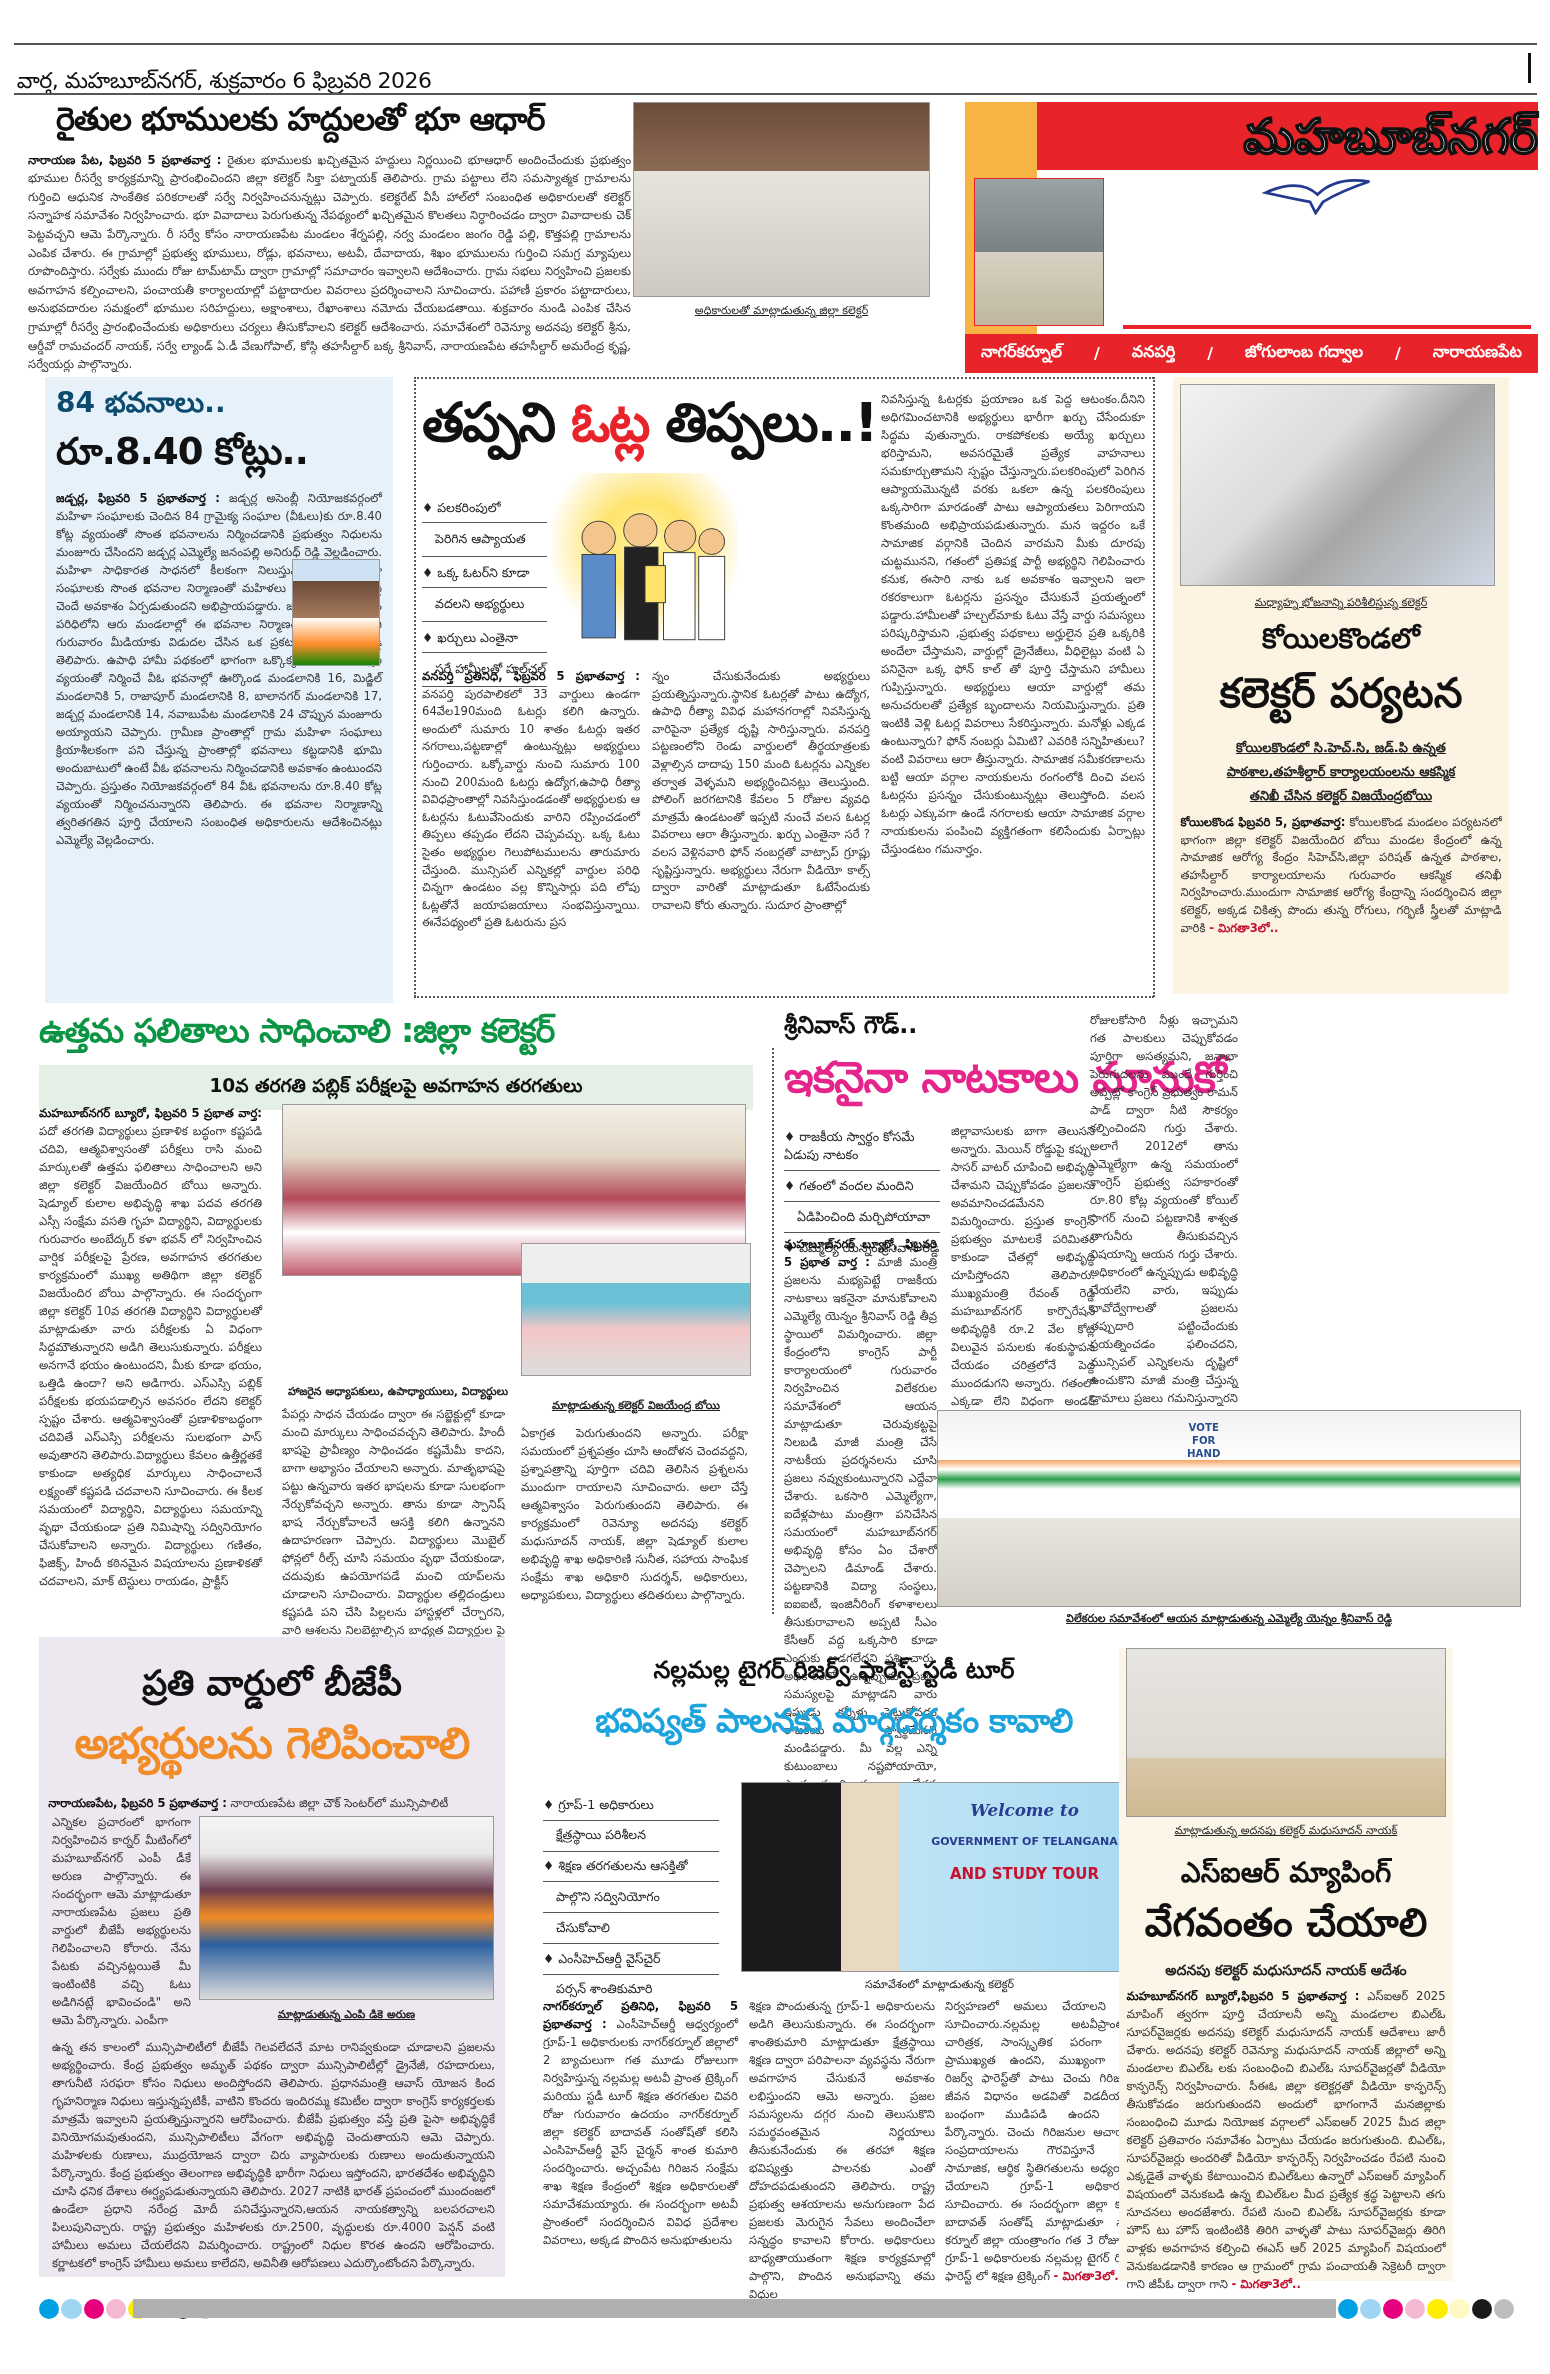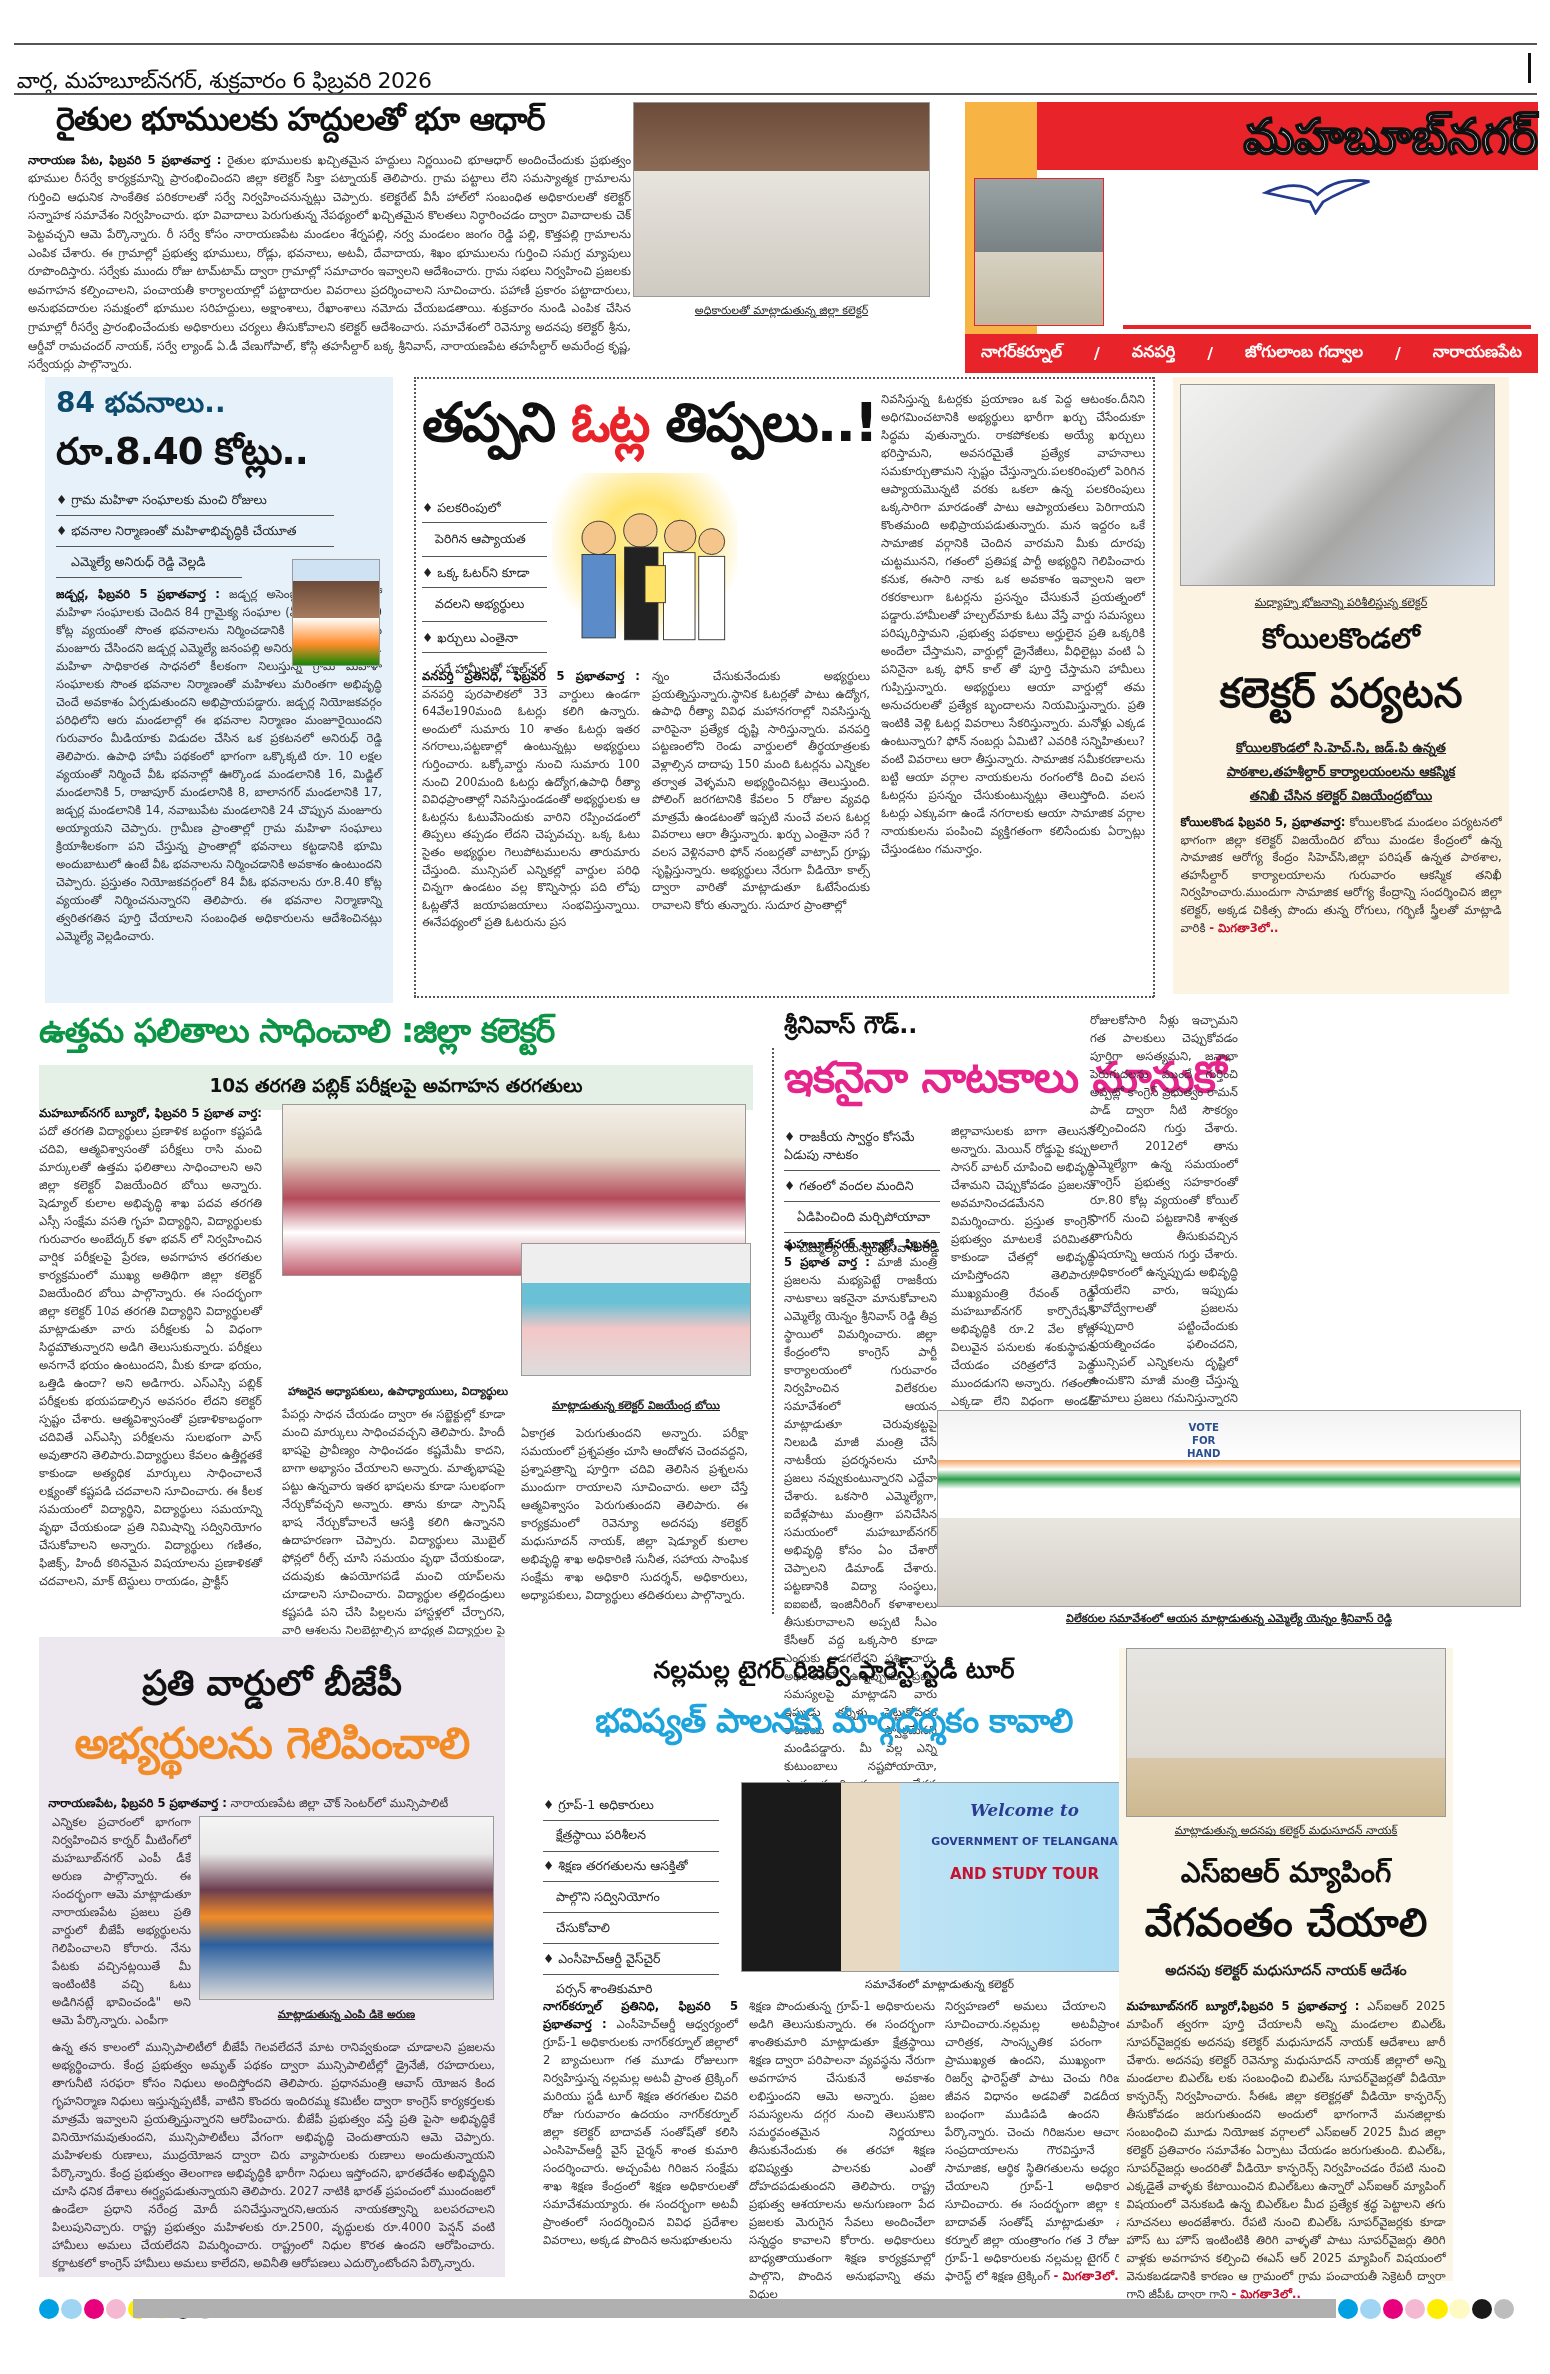--- a/index.html
+++ b/index.html
@@ -55,25 +55,20 @@
       <span>/</span>
     <span>జోగులాంబ గద్వాల</span>
       <span>/</span>
     <span>నారాయణపేట</span>
   </div>
 </div>
 
 <div class="abs" style="left:45px;top:377px;width:348px;height:626px;background:#e7f1fa;padding:9.3px 11px">
   <div style="font-size:28px;font-weight:bold;color:#0c4a6e">84 భవనాలు..</div>
   <div style="font-size:37px;font-weight:bold;color:#111;margin-top:3.7px;letter-spacing:-0.9px">రూ.8.40 కోట్లు..</div>
-  <div style="width:278px;margin-top:3.7px">
-    <span class="bullet first">గ్రామ మహిళా సంఘాలకు మంచి రోజులు</span>
-    <span class="bullet first">భవనాల నిర్మాణంతో మహిళాభివృద్ధికి చేయూత</span>
-    <span class="bullet" style="padding-left:15px;width:186px">ఎమ్మెల్యే అనిరుధ్ రెడ్డి వెల్లడి</span>
-  </div>
   <div class="photo" style="position:absolute;right:13px;top:182px;width:88px;height:107px;background:linear-gradient(180deg,#cfe2f3 0,#cfe2f3 20%,#6b4a38 20%,#a77b5e 55%,#fff 55%,#ff8c2a 80%,#138808 100%)"></div>
   <p class="body-text" style="margin-top:7.4px;font-size:11.6px;line-height:18px">
     <span class="dateline">జడ్చర్ల, ఫిబ్రవరి 5 ప్రభాతవార్త :</span>
     <span>జడ్చర్ల అసెంబ్లీ నియోజకవర్గంలో మహిళా సంఘాలకు చెందిన 84 గ్రామైక్య సంఘాల (వీఓలు)కు రూ.8.40 కోట్ల వ్యయంతో సొంత భవనాలను నిర్మించడానికి ప్రభుత్వం నిధులను మంజూరు చేసిందని జడ్చర్ల ఎమ్మెల్యే జనంపల్లి అనిరుధ్ రెడ్డి వెల్లడించారు. మహిళా సాధికారత సాధనలో కీలకంగా నిలుస్తున్న గ్రామ మహిళా సంఘాలకు సొంత భవనాల నిర్మాణంతో మహిళలు మరింతగా అభివృద్ధి చెందే అవకాశం ఏర్పడుతుందని అభిప్రాయపడ్డారు. జడ్చర్ల నియోజకవర్గం పరిధిలోని ఆరు మండలాల్లో ఈ భవనాల నిర్మాణం మంజూరైయిందని గురువారం మీడియాకు విడుదల చేసిన ఒక ప్రకటనలో అనిరుధ్ రెడ్డి తెలిపారు. ఉపాధి హామీ పథకంలో భాగంగా ఒక్కొక్కటి రూ. 10 లక్షల వ్యయంతో నిర్మించే వీఓ భవనాల్లో ఊర్కొండ మండలానికి 16, మిడ్జిల్ మండలానికి 5, రాజాపూర్ మండలానికి 8, బాలానగర్ మండలానికి 17, జడ్చర్ల మండలానికి 14, నవాబుపేట మండలానికి 24 చొప్పున మంజూరు అయ్యాయని చెప్పారు. గ్రామీణ ప్రాంతాల్లో గ్రామ మహిళా సంఘాలు క్రియాశీలకంగా పని చేస్తున్న ప్రాంతాల్లో భవనాలు కట్టడానికి భూమి అందుబాటులో ఉంటే వీఓ భవనాలను నిర్మించడానికి అవకాశం ఉంటుందని చెప్పారు. ప్రస్తుతం నియోజకవర్గంలో 84 వీఓ భవనాలను రూ.8.40 కోట్ల వ్యయంతో నిర్మించనున్నారని తెలిపారు. ఈ భవనాల నిర్మాణాన్ని త్వరితగతిన పూర్తి చేయాలని సంబంధిత అధికారులను ఆదేశించినట్లు ఎమ్మెల్యే వెల్లడించారు.</span>
   </p>
 </div>
 
 <div class="dots" style="left:414px;top:377px;width:740px"></div>
 <div class="vdots" style="left:414px;top:377px;height:620px"></div>
 <div class="vdots" style="left:1153px;top:377px;height:620px"></div>
@@ -212,21 +207,21 @@
     <span class="cont">- మిగతా3లో..</span>
   </div>
 </div>
 
 <div class="abs" style="left:1119px;top:1648px;width:334px;height:633px;background:#fbf6e8;padding:0 7.4px">
   <div class="photo" style="position:static;width:320px;height:169px;margin-left:-0.9px;background:linear-gradient(180deg,#e7e5e1 0,#dedad3 65%,#d9c8a8 65%,#cdb890 100%)"></div>
   <div class="caption" style="position:static;margin-top:7.4px">మాట్లాడుతున్న అదనపు కలెక్టర్ మధుసూదన్ నాయక్</div>
   <div style="text-align:center;font-size:28px;font-weight:bold;color:#111;margin-top:16.7px">ఎస్ఐఆర్ మ్యాపింగ్</div>
   <div style="text-align:center;font-size:39px;font-weight:bold;color:#111;margin-top:3.7px">వేగవంతం చేయాలి</div>
   <div style="text-align:center;font-size:14px;font-weight:bold;margin-top:7.4px">అదనపు కలెక్టర్ మధుసూదన్ నాయక్ ఆదేశం</div>
-  <p class="body-text" style="margin-top:15px;font-size:11.6px;line-height:18px">
+  <p class="body-text" style="margin-top:5px;font-size:11.6px;line-height:18px">
     <span class="dateline">మహబూబ్‌నగర్ బ్యూరో,ఫిబ్రవరి 5 ప్రభాతవార్త :</span>
     <span>ఎస్ఐఆర్ 2025 మాపింగ్ త్వరగా పూర్తి చేయాలనీ అన్ని మండలాల బిఎల్ఓ సూపర్‌వైజర్లకు అదనపు కలెక్టర్ మధుసూదన్ నాయక్ ఆదేశాలు జారీ చేశారు. అదనపు కలెక్టర్ రెవెన్యూ మధుసూదన్ నాయక్ జిల్లాలో అన్ని మండలాల బిఎల్ఓ లకు సంబంధించి బిఎల్ఓ సూపర్‌వైజర్లతో వీడియో కాన్ఫరెన్స్ నిర్వహించారు. సీఈఓ జిల్లా కలెక్టర్లతో వీడియో కాన్ఫరెన్స్ తీసుకోవడం జరుగుతుందని అందులో భాగంగానే మనజిల్లాకు సంబంధించి మూడు నియోజక వర్గాలలో ఎస్ఐఆర్ 2025 మీద జిల్లా కలెక్టర్ ప్రతివారం సమావేశం ఏర్పాటు చేయడం జరుగుతుంది. బిఎల్ఓ, సూపర్‌వైజర్లు అందరితో వీడియో కాన్ఫరెన్స్ నిర్వహించడం రేపటి నుంచి ఎక్కడైతే వాళ్ళకు కేటాయించిన బిఎల్ఓలు ఉన్నారో ఎస్ఐఆర్ మ్యాపింగ్ విషయంలో వెనుకబడి ఉన్న బిఎల్ఓల మీద ప్రత్యేక శ్రద్ధ పెట్టాలని తగు సూచనలు అందజేశారు. రేపటి నుంచి బిఎల్ఓ సూపర్‌వైజర్లకు కూడా హౌస్ టు హౌస్ ఇంటింటికి తిరిగి వాళ్ళతో పాటు సూపర్‌వైజర్లు తిరిగి వాళ్లకు అవగాహన కల్పించి ఈఎస్ ఆర్ 2025 మ్యాపింగ్ విషయంలో వెనుకబడడానికి కారణం ఆ గ్రామంలో గ్రామ పంచాయతీ సెక్రెటరీ ద్వారా గాని జీపీఓ ద్వారా గాని</span>
     <span class="cont">- మిగతా3లో..</span>
   </p>
 </div>
 
 <div class="cmyk" style="left:39px;top:2299px">
   <span style="background:#00a0e3"></span>
   <span style="background:#9fd4f2"></span>
   <span style="background:#e6007e"></span>

